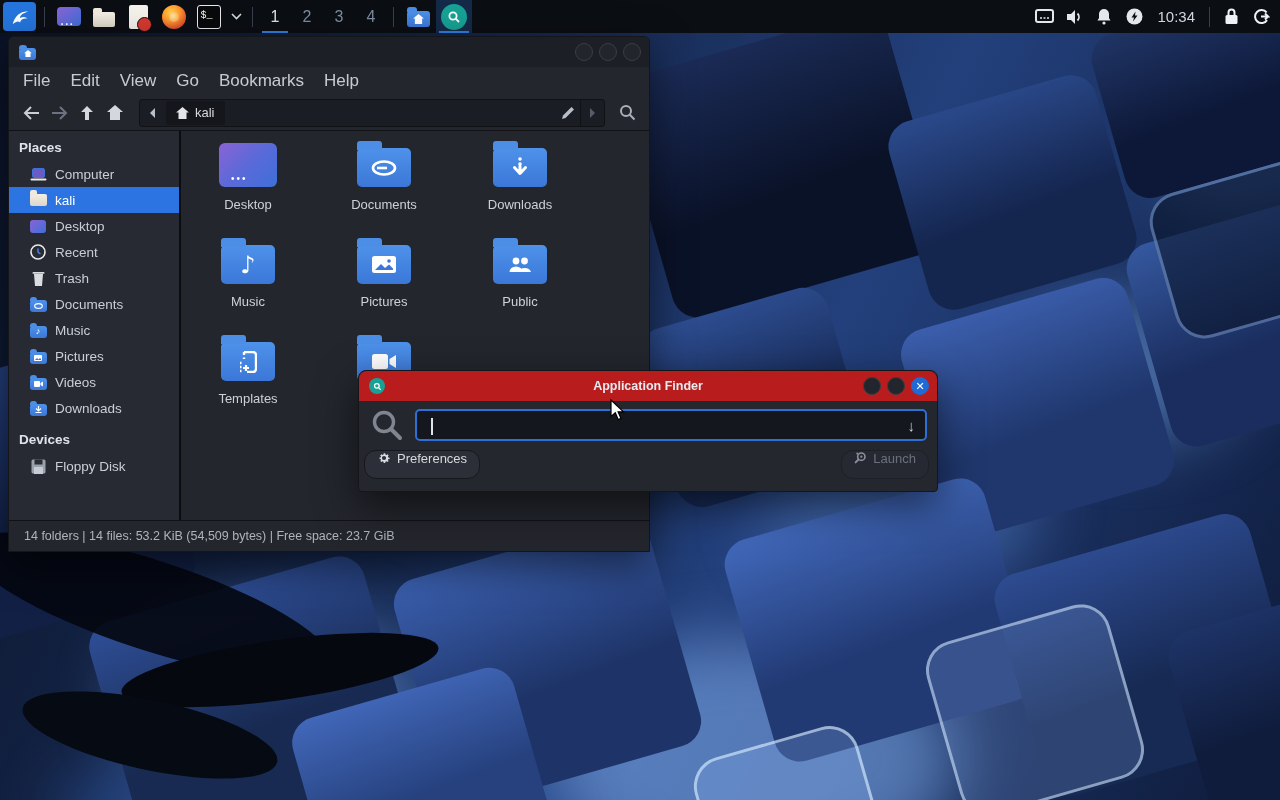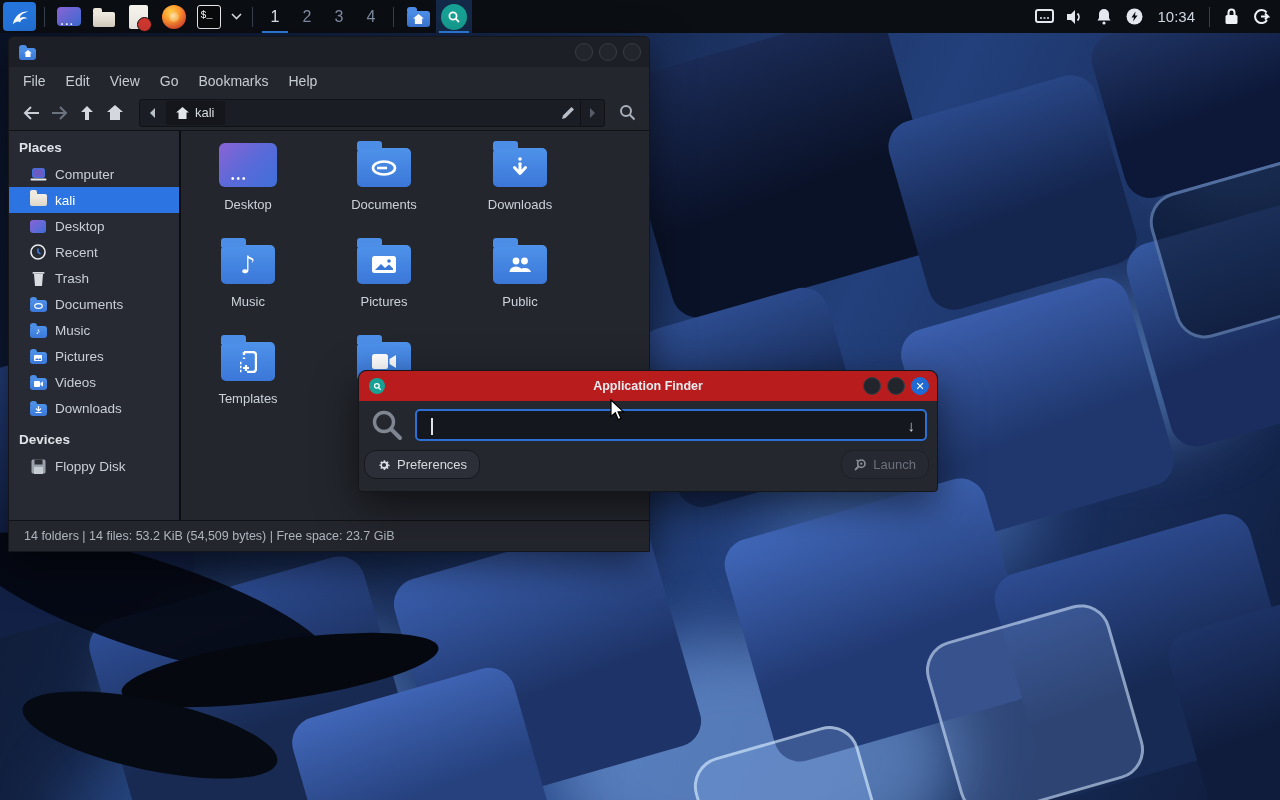--- a/index.html
+++ b/index.html
@@ -77,21 +77,21 @@
   .title { position:absolute; left:0; right:0; text-align:center; font-size:12.5px;
     color:#b4bac4; font-weight:600; pointer-events:none; }
   .wbtns { margin-left:auto; display:flex; gap:6px; padding-right:8px; }
   .circ { width:18px; height:18px; border-radius:50%; background:#22252b; border:1px solid #383d46; }
   .circ.close-blue { background:#1f6ad4; border-color:#1f6ad4; color:#fff; font-size:11px;
     font-weight:bold; display:flex; align-items:center; justify-content:center; line-height:1; }
 
   
   .thunar { left:8px; top:36px; width:642px; height:516px; border-radius:6px 6px 0 0; }
   .menubar { height:28px; background:#24262d; display:flex; align-items:center; padding-left:4px; }
-  .menu-item { padding:0 10px; font-size:14px; color:#c6cbd3; line-height:28px; }
+  .menu-item { padding:0 10px; font-size:17px; color:#c6cbd3; line-height:28px; }
   .toolbar { height:36px; background:#24262d; display:flex; align-items:center; padding:0 8px;
     border-bottom:1px solid #101216; }
   .tool-btn { width:28px; height:26px; display:flex; align-items:center; justify-content:center;
     border-radius:3px; flex:none; }
   .pathbar { flex:1; height:28px; margin:0 8px 0 10px; background:#1a1d23;
     border:1px solid #101216; border-radius:3px; display:flex; align-items:center; }
   .path-chev { width:24px; height:100%; display:flex; align-items:center; justify-content:center; }
   .path-btn { height:24px; margin:1px 2px; padding:0 10px; background:#14161b; border-radius:3px;
     display:flex; align-items:center; gap:6px; color:#d6dade; font-size:13px; }
   .path-end { margin-left:auto; display:flex; align-items:center; height:100%; }
@@ -123,21 +123,21 @@
   .appfinder { left:358px; top:370px; width:580px; height:122px; border-radius:8px 8px 4px 4px;
     background:#24272e; z-index:60; }
   .appfinder .titlebar { border-radius:8px 8px 0 0; background:#b91c1c; }
   .appfinder .title { color:#e8ebf0; font-weight:bold; }
   .af-row { display:flex; align-items:center; padding:8px 10px 0 12px; gap:12px; }
   .af-input { flex:1; height:32px; background:#14171d; border:2px solid #2e6fd6; border-radius:5px;
     position:relative; display:flex; align-items:center; }
   .caret { position:absolute; left:14px; top:7px; width:1.5px; height:17px; background:#e0e4ea; }
   .af-arrow { margin-left:auto; padding-right:10px; color:#c9ced6; font-size:15px; }
   .af-btnrow { display:flex; align-items:center; padding:9px 8px 0 5px; }
-  .af-btn { height:29px; border-radius:12px; display:flex; align-items:center; gap:6px;
+  .af-btn { height:29px; border-radius:12px; display:flex; gap:6px;
     padding:0 12px; font-size:13px; }
   .btn-pref { background:#2c2f37; border:1px solid #16181d; color:#d6dade; }
   .btn-launch { margin-left:auto; background:#262931; border:1px solid #1d2026; color:#6b717c; }
 
   .cursor { position:absolute; left:610px; top:399px; z-index:99; }
 </style>
 </head>
 <body>
 
 <div class="wallpaper">

